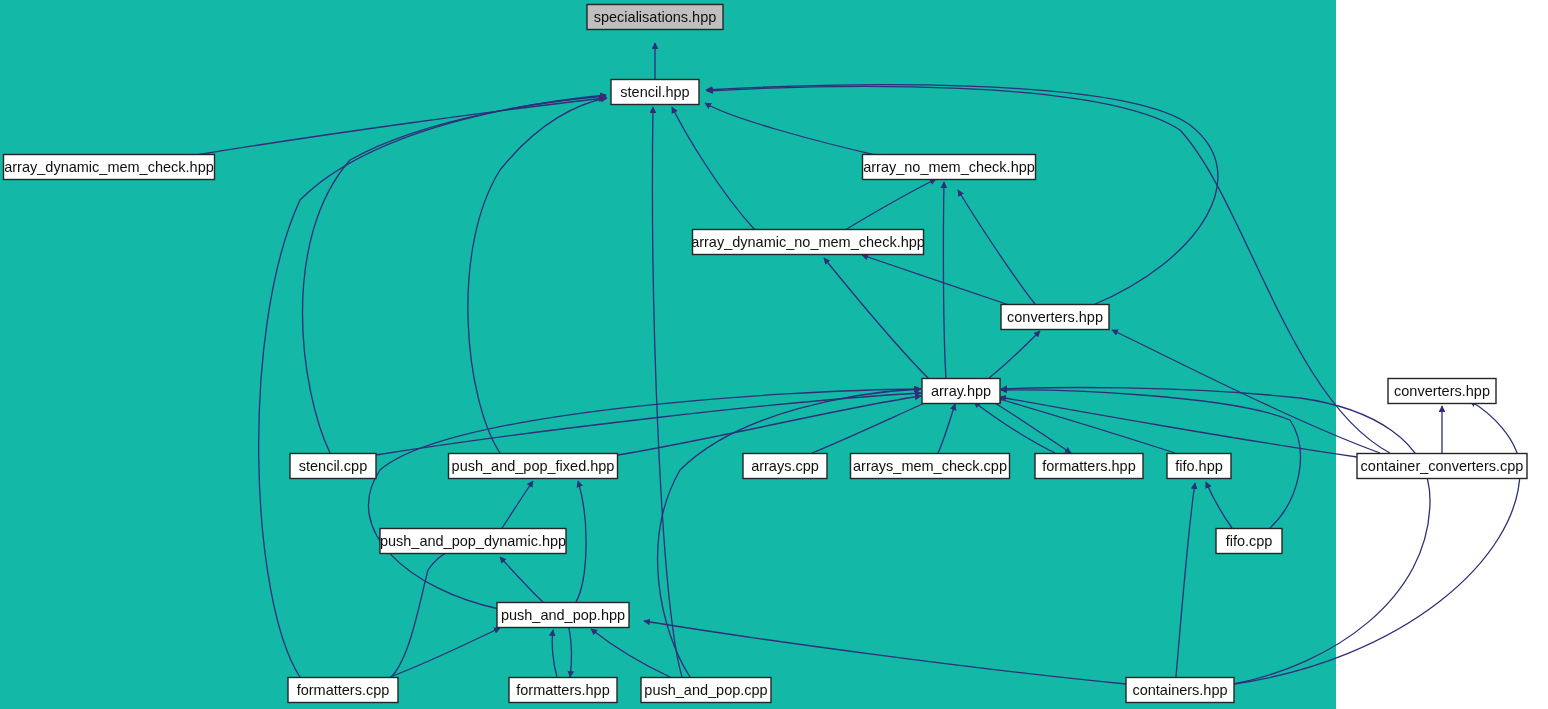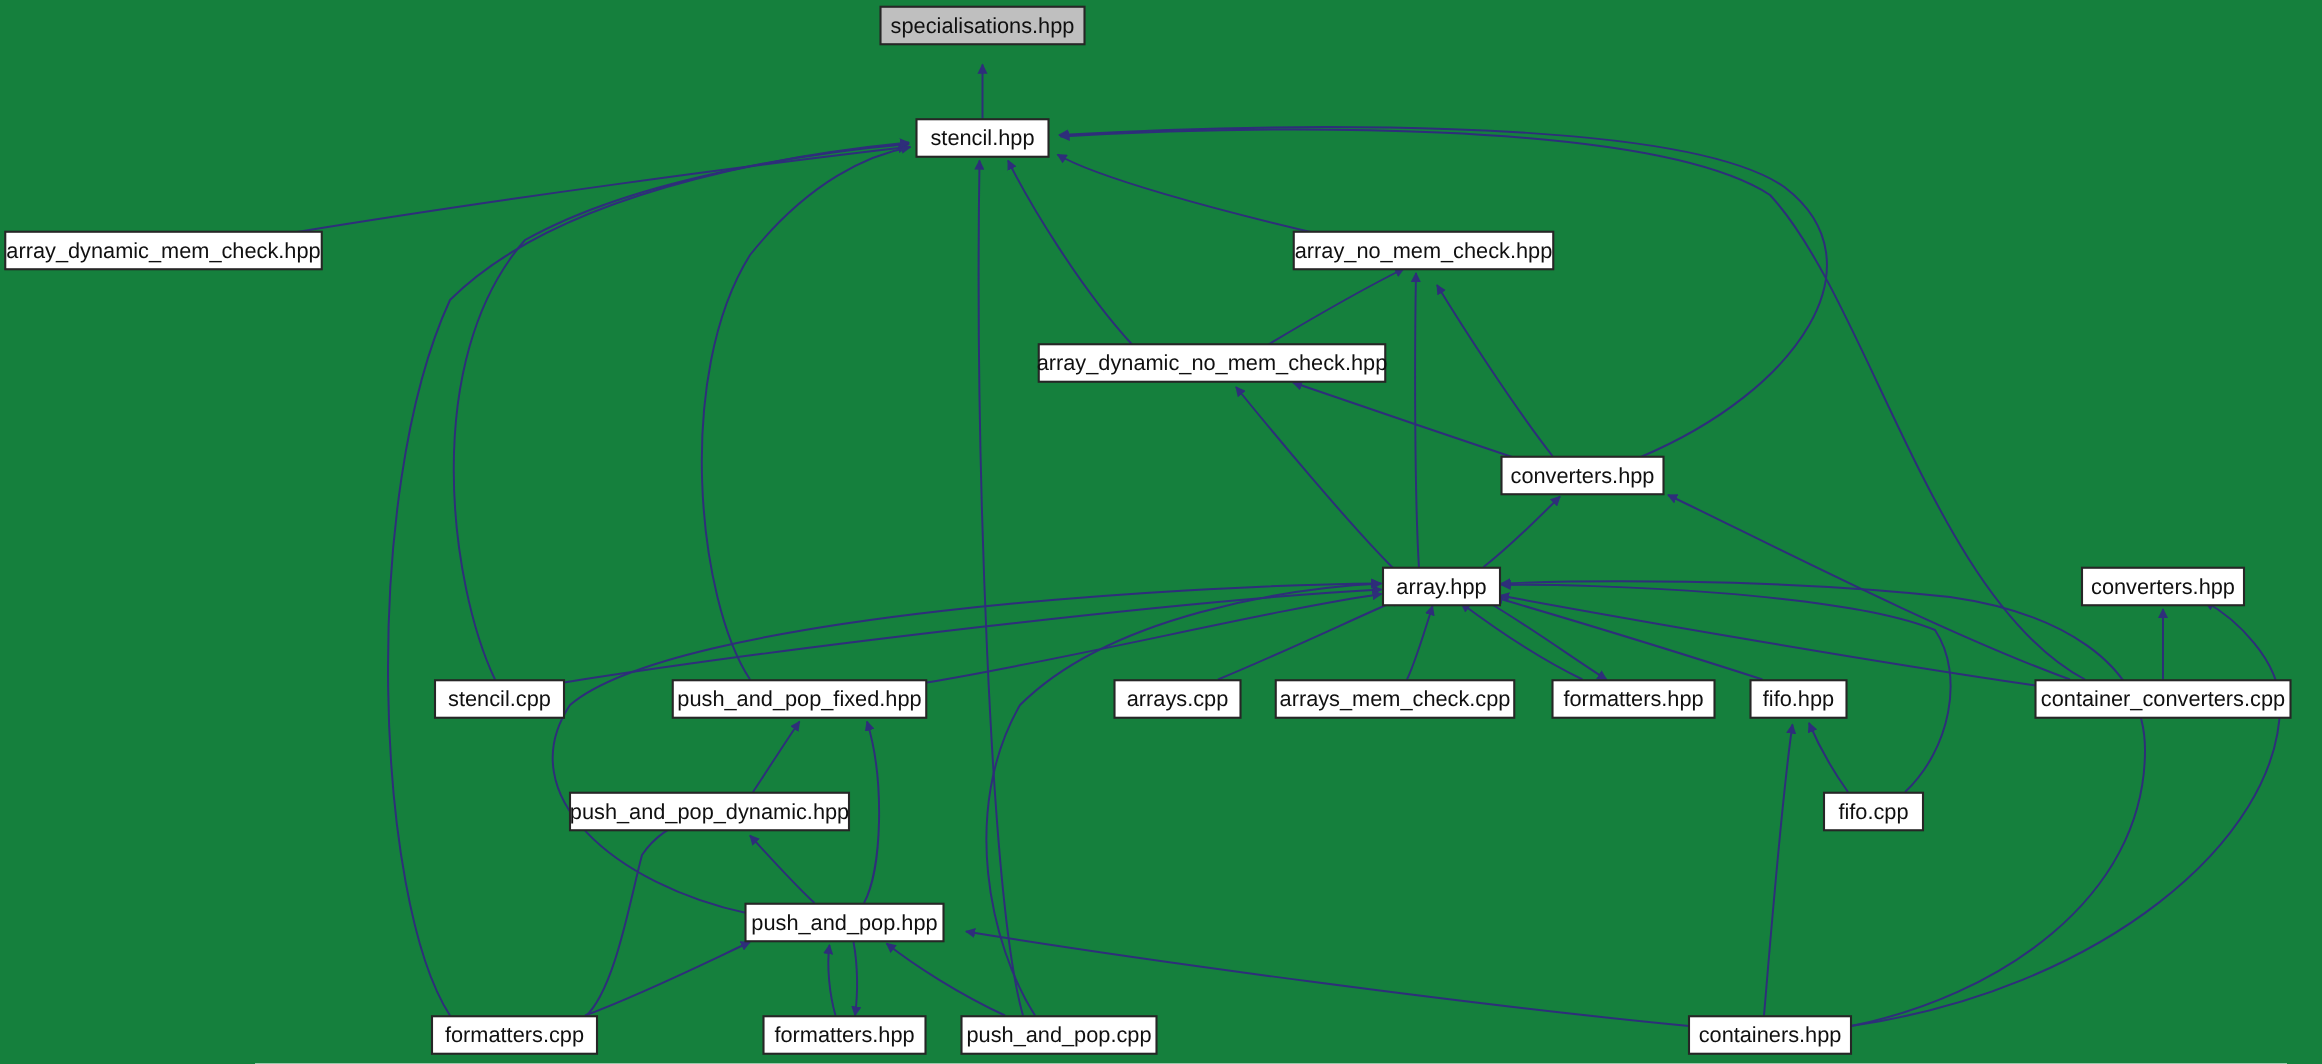--- a/index.html
+++ b/index.html
@@ -9,23 +9,23 @@
     background: #ffffff;
   }
   body {
     width: 1548px;
     height: 709px;
     font-family: "Liberation Sans", sans-serif;
     overflow: hidden;
   }
   #graph-root {
     position: relative;
-    width: 1548px;
+    width: 1336px;
     height: 709px;
-    background: #15803d;
+    background: #14b8a6;
     text-decoration: underline;
   }
   svg#dep-graph {
     display: block;
     width: 1548px;
     height: 709px;
   }
   .edge-path {
     fill: none;
     stroke: #2e2e7a;

